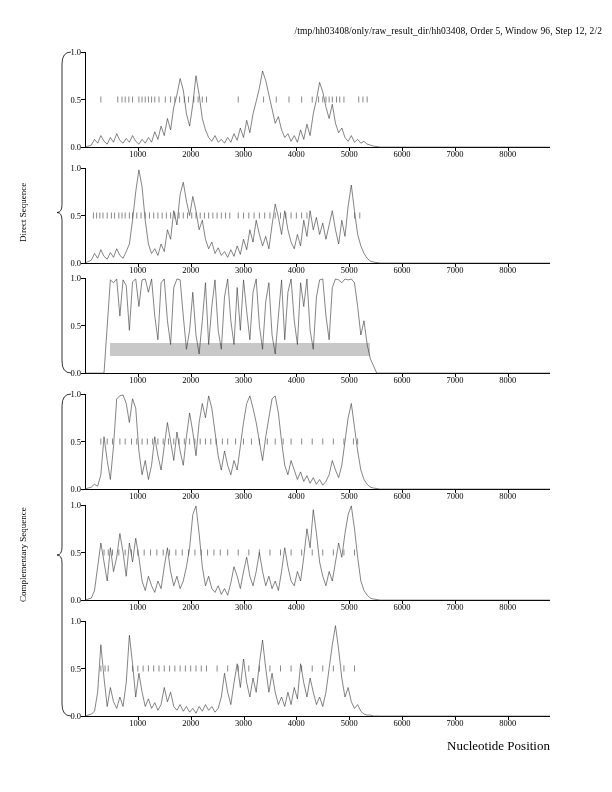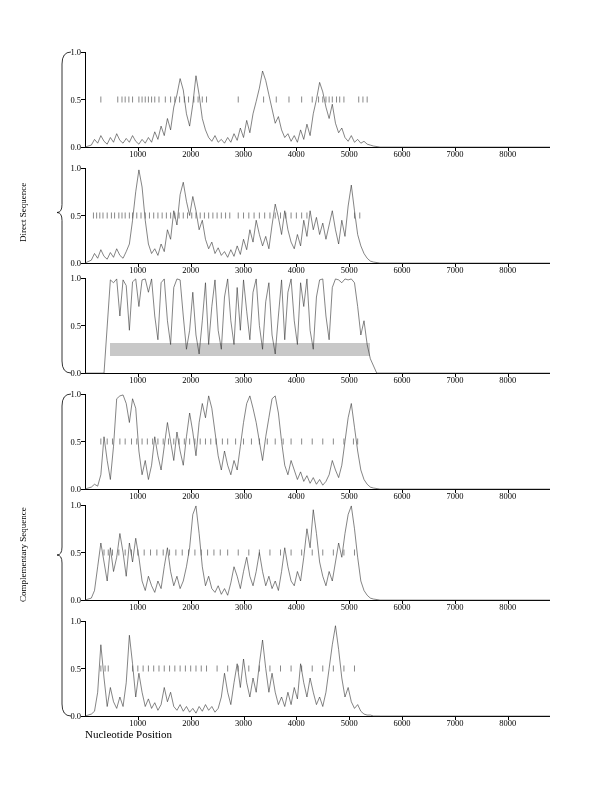--- a/index.html
+++ b/index.html
@@ -62,42 +62,43 @@
     background: #000;
   }
   svg.curve {
     position: absolute;
     left: 0; top: 0;
     overflow: visible;
   }
   .xlabel {
     position: absolute;
     width: 100%;
-    text-align: left;
-    font-size: 11px;
+    text-align: right;
+    font-size: 13px;
     top: 100%;
-    margin-top: 12px;
+    margin-top: 22px;
   }
   .group-label {
     position: absolute;
     font-size: 9px;
     writing-mode: vertical-rl;
     transform: rotate(180deg);
     white-space: nowrap;
     text-align: center;
   }
   .grayband {
     position: absolute;
     background: #c8c8c8;
   }
 </style>
 </head>
 <body>
 
 <div id="page">
+  <div class="title">/tmp/hh03408/only/raw_result_dir/hh03408, Order 5, Window 96, Step 12, 2/2</div>
   <div id="panels">
       <div class="panel" style="top: 52px; height: 95px;">
         <div class="axis-line" style="left: 0px; top: 0px; width: 1px; height: 95px;"></div>
         <div class="axis-line" style="left: 0px; top: 95px; width: 465px; height: 1px;"></div>
         <div class="tickmark" style="left: -4px; top: 94.5px; width: 4px; height: 1px;"></div>
         <div class="ytick-label" style="top: 95px;">0.0</div>
         <div class="tickmark" style="left: -4px; top: 47px; width: 4px; height: 1px;"></div>
         <div class="ytick-label" style="top: 47.5px;">0.5</div>
         <div class="tickmark" style="left: -4px; top: -0.5px; width: 4px; height: 1px;"></div>
         <div class="ytick-label" style="top: 0px;">1.0</div>

